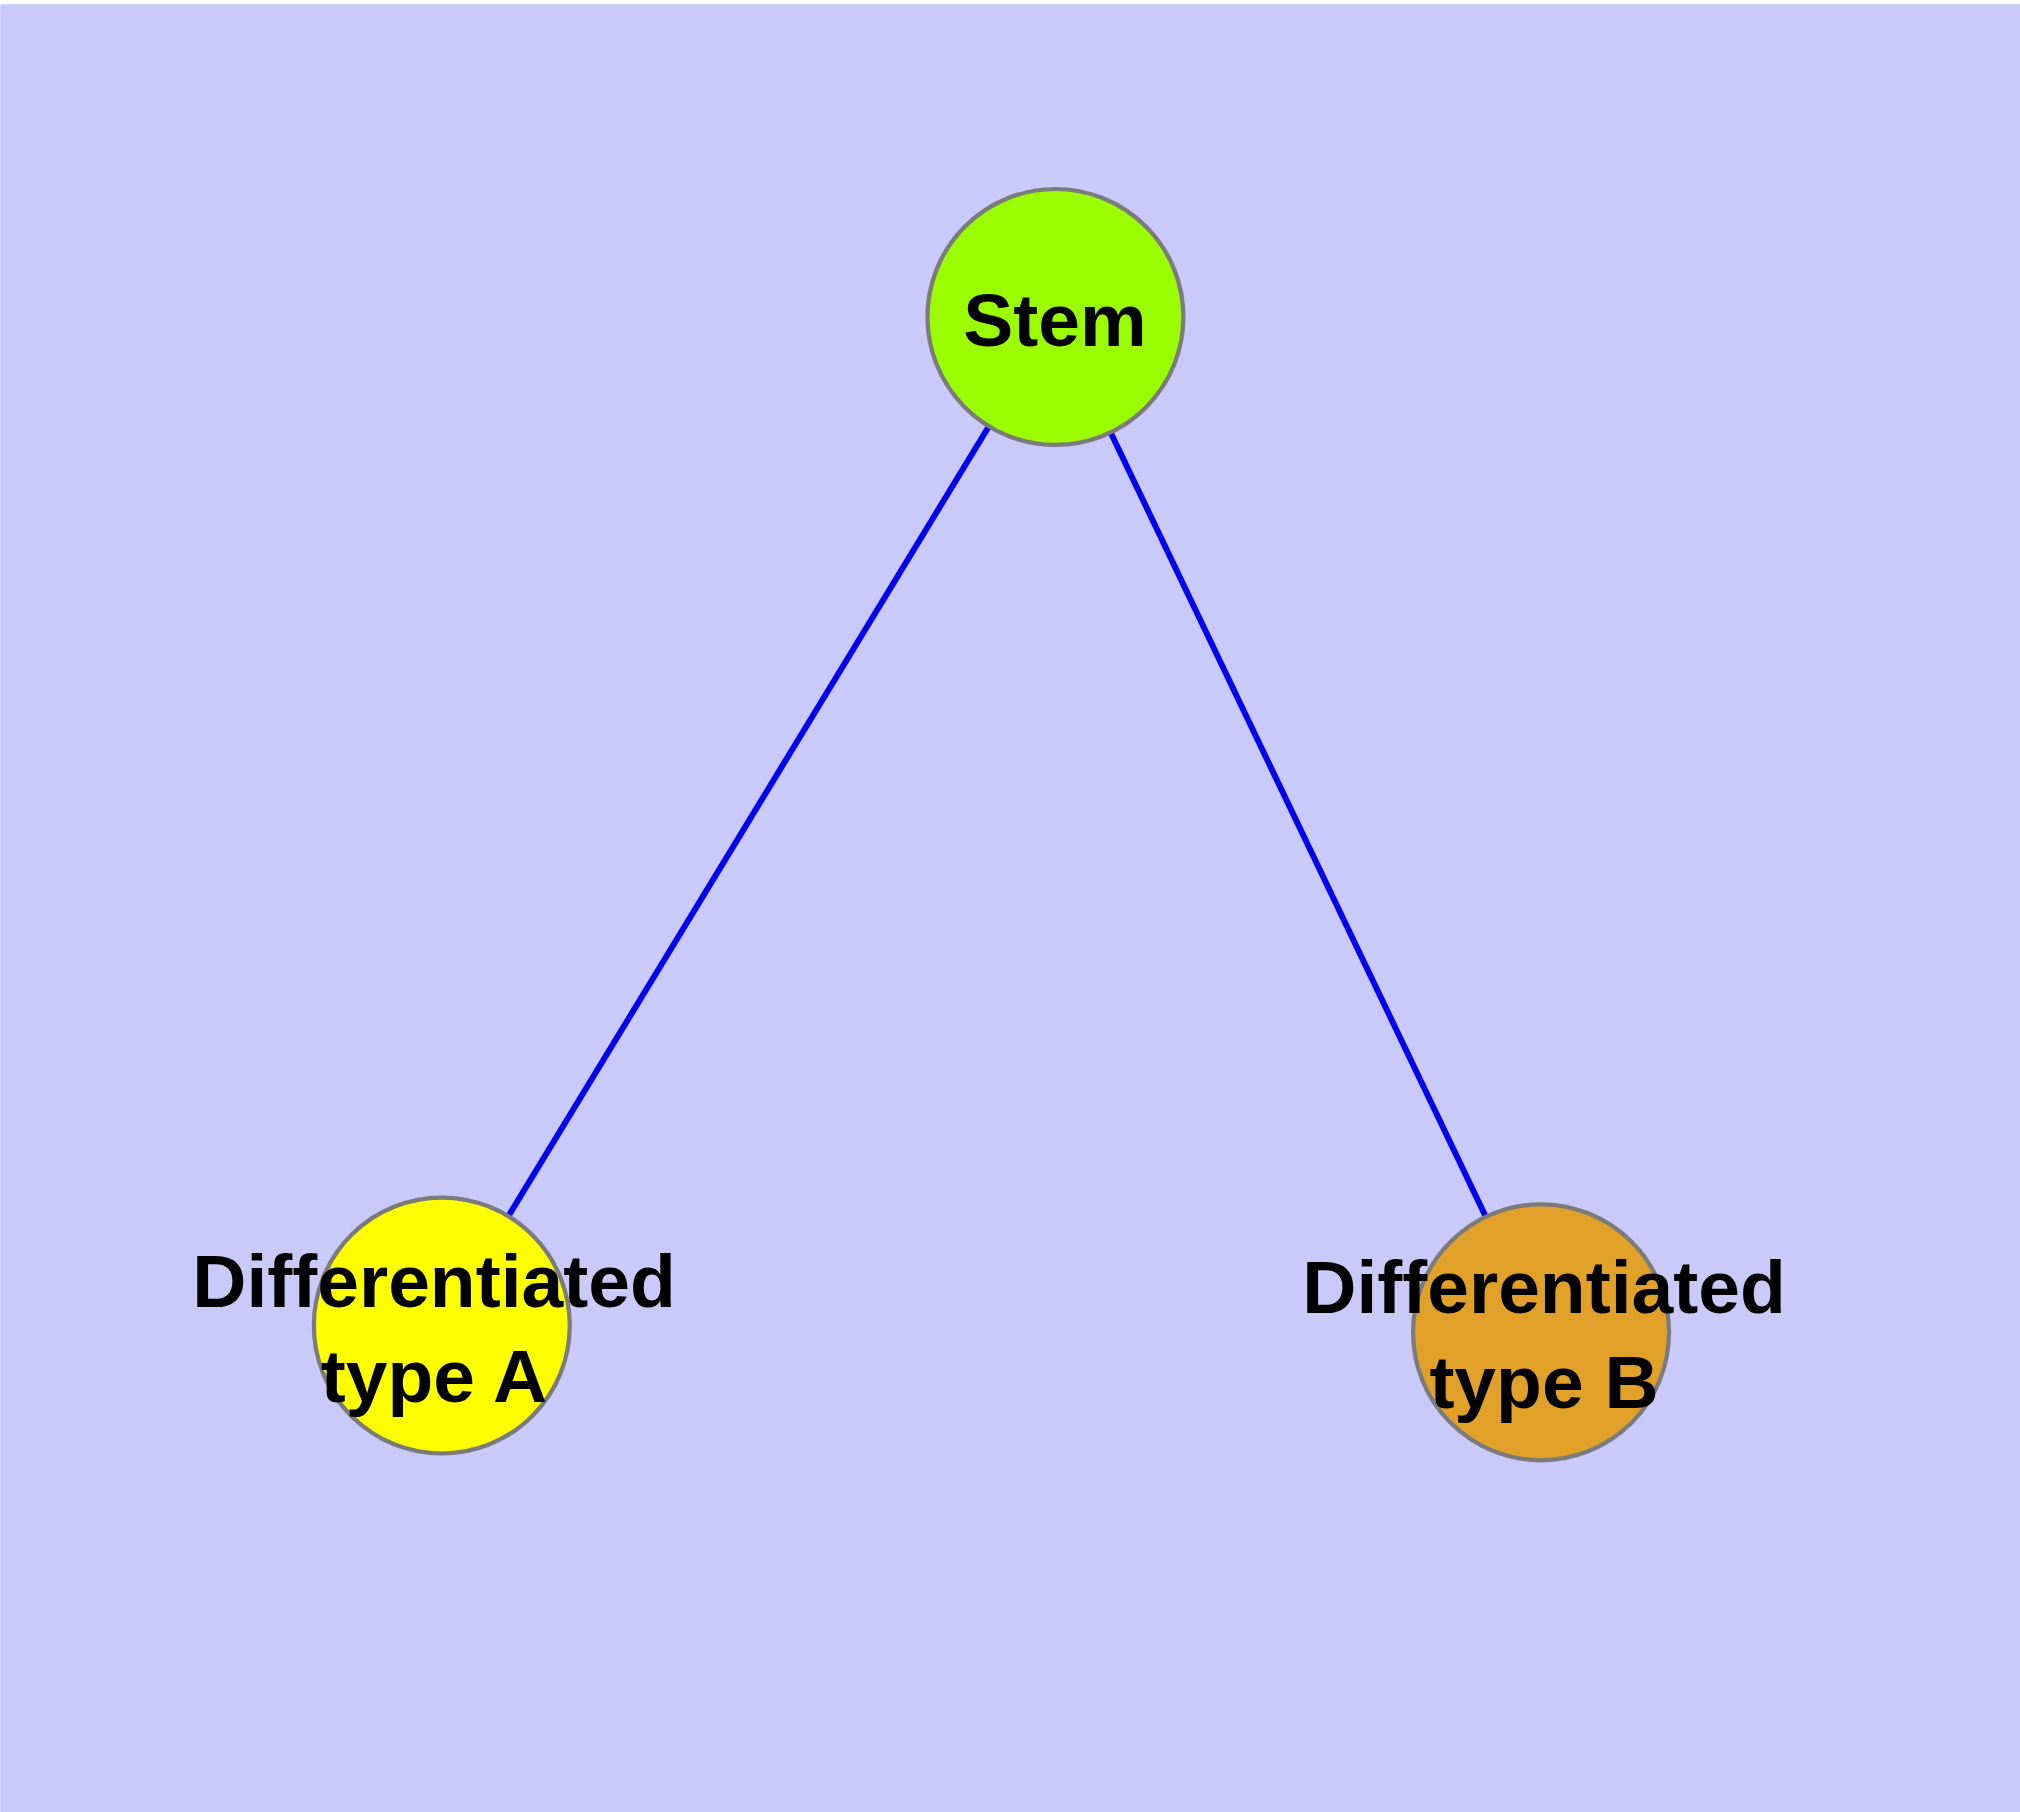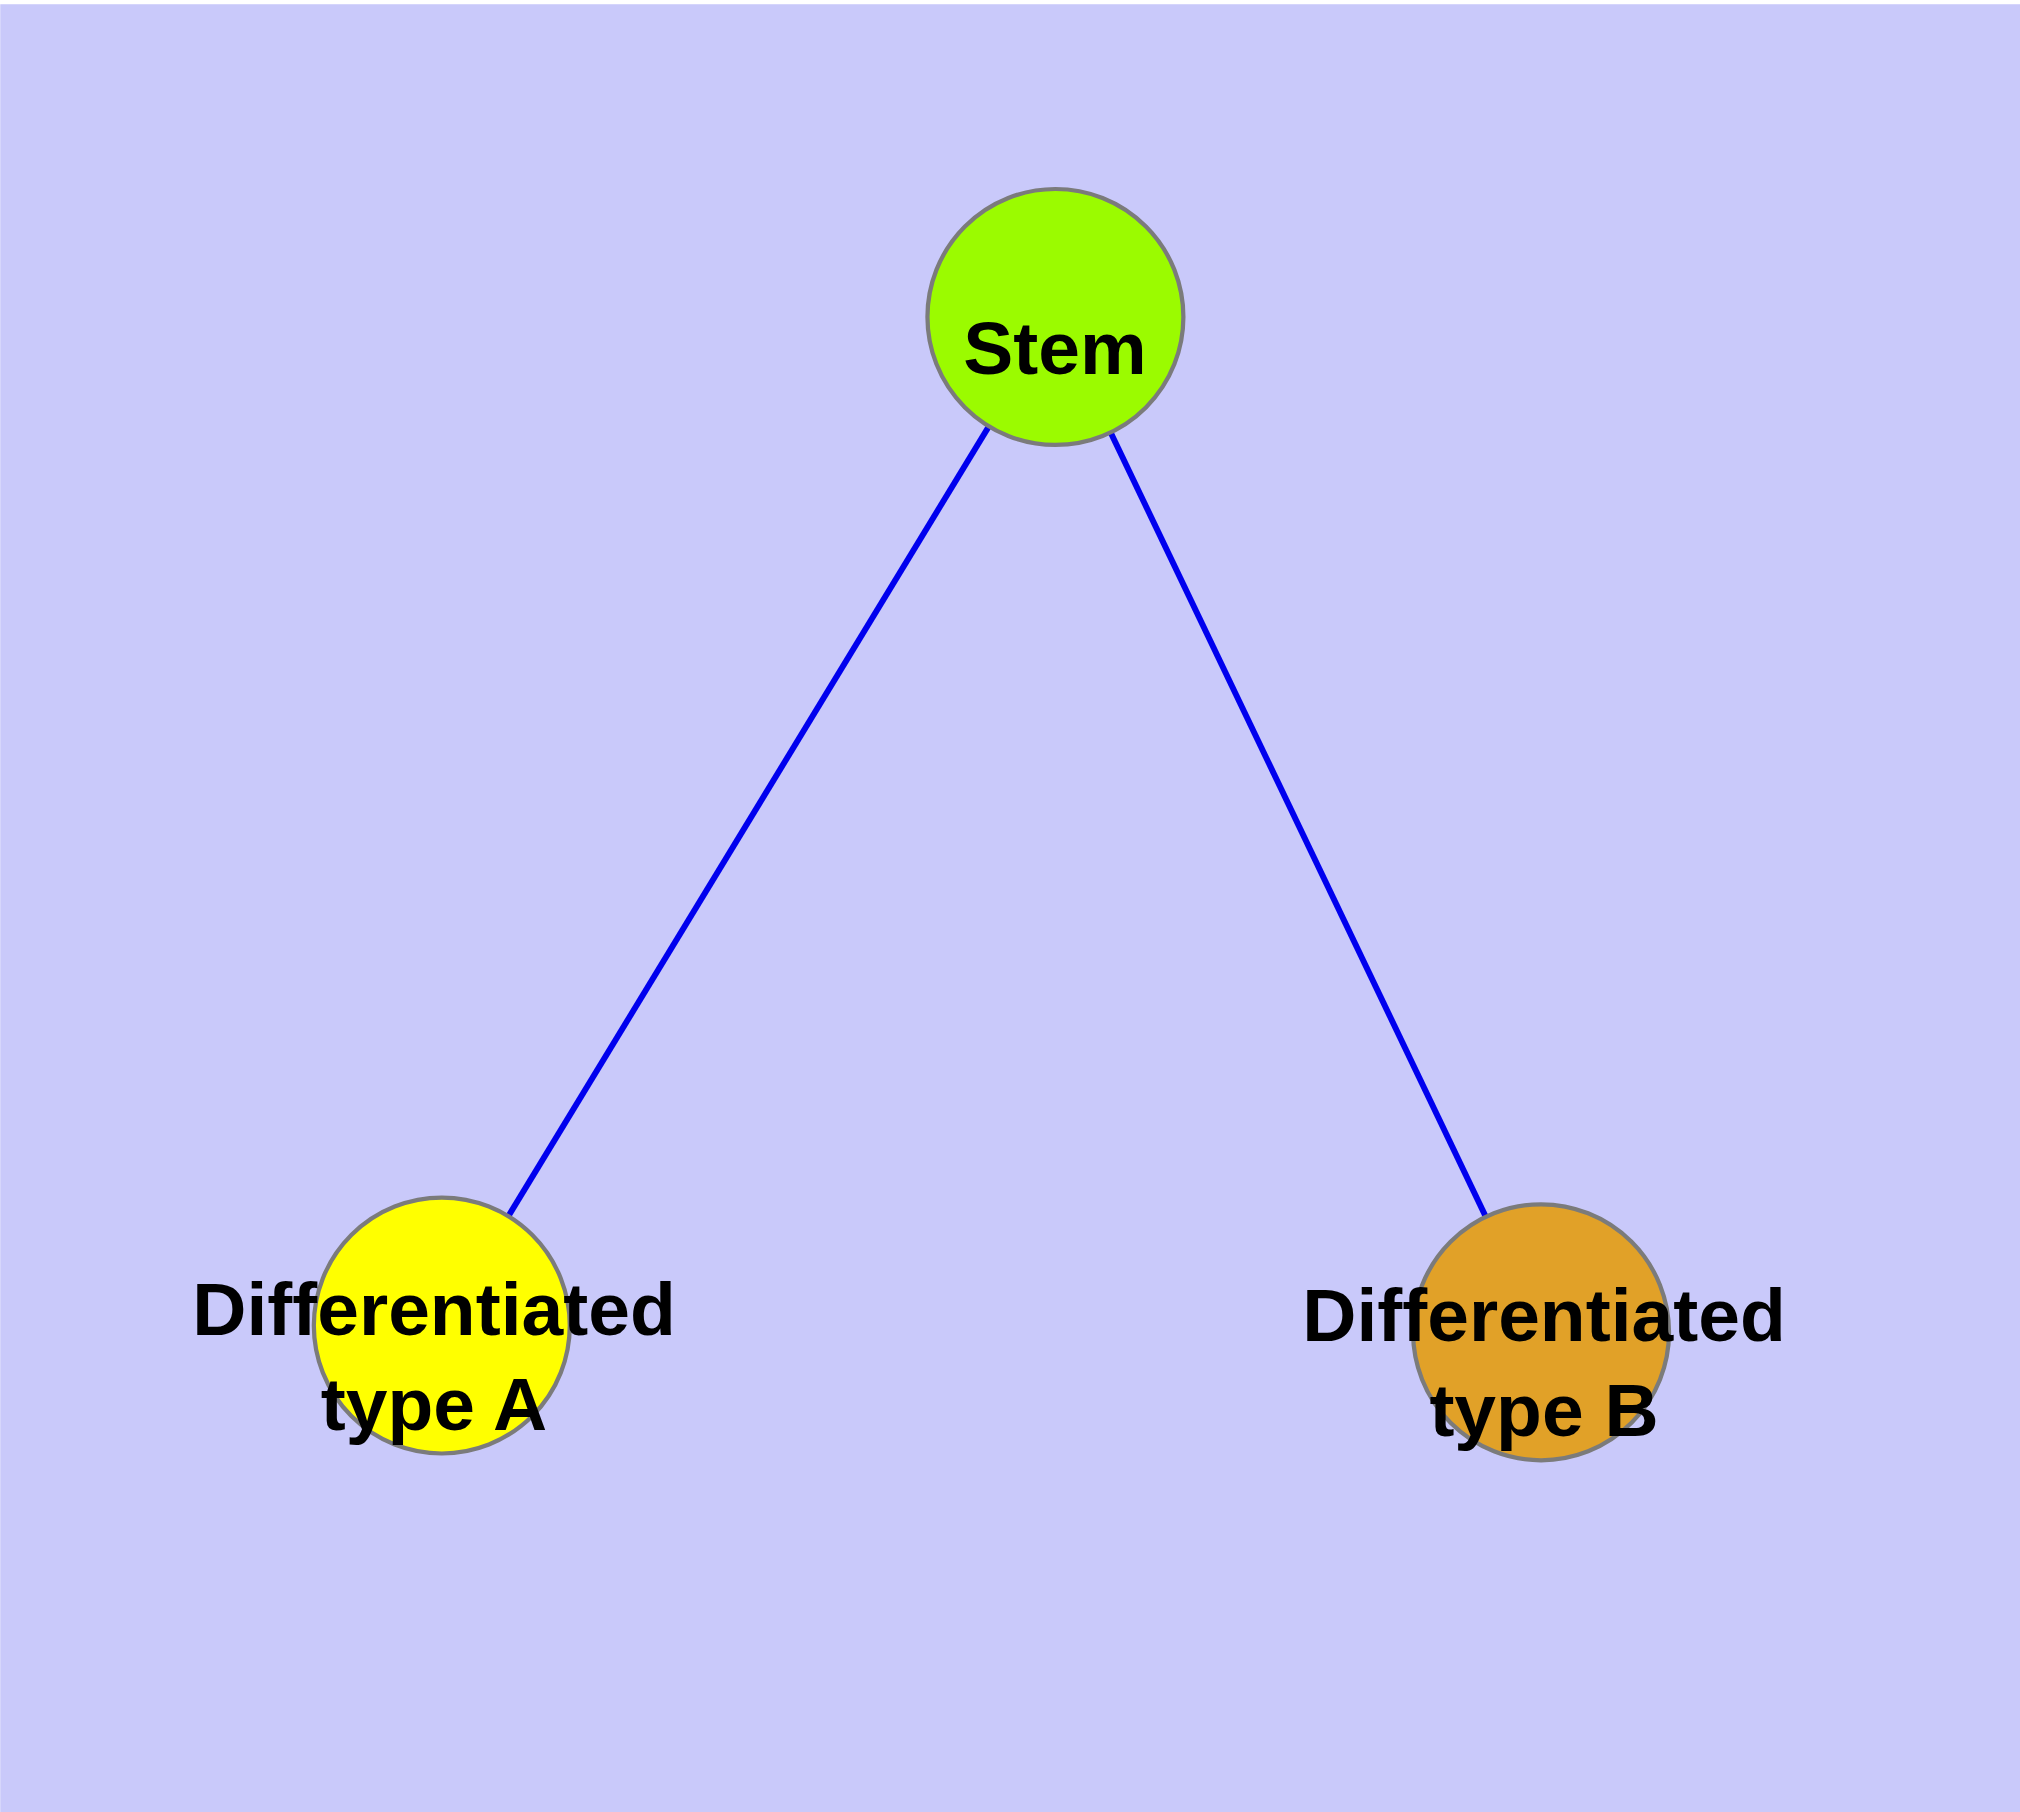--- a/index.html
+++ b/index.html
@@ -26,21 +26,20 @@
   .node-label {
     position: absolute;
     transform: translate(-50%, -50%);
     font-weight: bold;
     font-size: 75px;
     line-height: 1.26;
     color: #000000;
     text-align: center;
     white-space: pre-line;
     pointer-events: none;
-    margin-top: 28px;
   }
 </style>
 </head>
 <body>
 
 <div class="canvas">
 
   <svg class="graph-svg" viewBox="0 0 2384 2138">
 
     <rect x="0" y="5" width="2384" height="2133" fill="#C9C9FA"></rect>

